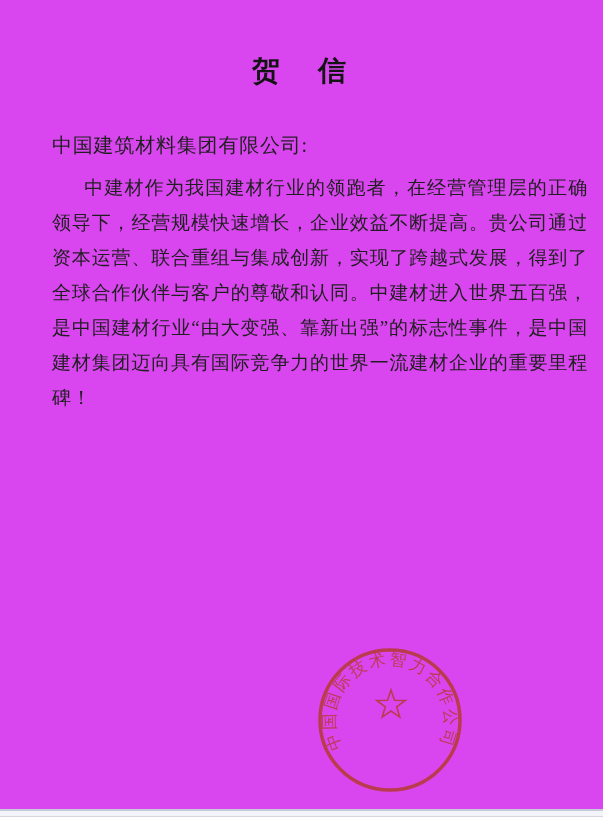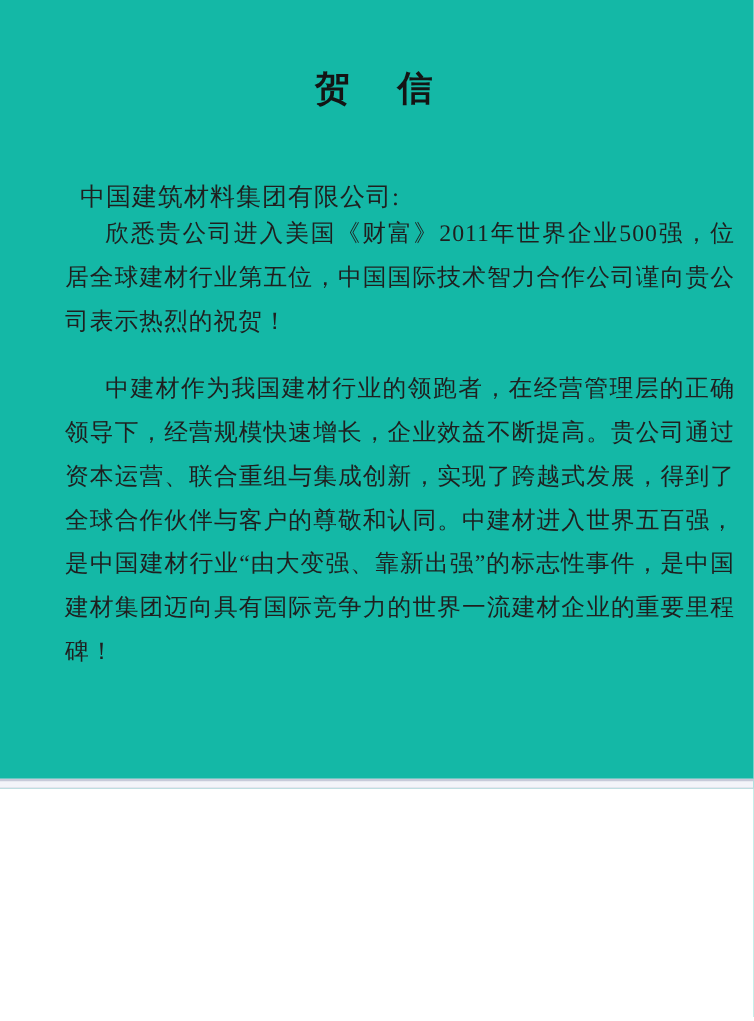--- a/index.html
+++ b/index.html
@@ -3,22 +3,22 @@
 <meta charset="utf-8">
 <style>
   html, body {
     margin: 0;
     padding: 0;
     background: #ffffff;
   }
   .page {
     position: relative;
     width: 603px;
-    height: 631px;
-    background: #14b8a6;
+    height: 817px;
+    background: #d946ef;
     overflow: hidden;
     font-family: "Liberation Serif", "DejaVu Serif", serif;
     color: #1f1f1f;
   }
   .title {
     position: absolute;
     top: 52px;
     left: 0;
     width: 100%;
     text-align: center;
@@ -27,21 +27,21 @@
     letter-spacing: 5px;
     color: #141414;
     margin: 0;
   }
   .salutation {
     position: absolute;
     top: 132px;
     left: 52px;
     font-size: 20px;
     letter-spacing: 0.8px;
-    margin: 12px;
+    margin: 0;
     color: #1f1f1f;
   }
   .body-block {
     position: absolute;
     top: 170px;
     left: 52px;
     width: 536px;
   }
   .body-block p {
     margin: 0;
@@ -86,21 +86,20 @@
 </head>
 <body>
 
 <div class="page">
 
   <h1 class="title">贺　信</h1>
 
   <p class="salutation">中国建筑材料集团有限公司:</p>
 
   <div class="body-block">
-    <p>欣悉贵公司进入美国《财富》2011年世界企业500强，位居全球建材行业第五位，中国国际技术智力合作公司谨向贵公司表示热烈的祝贺！</p>
     <p>中建材作为我国建材行业的领跑者，在经营管理层的正确领导下，经营规模快速增长，企业效益不断提高。贵公司通过资本运营、联合重组与集成创新，实现了跨越式发展，得到了全球合作伙伴与客户的尊敬和认同。中建材进入世界五百强，是中国建材行业“由大变强、靠新出强”的标志性事件，是中国建材集团迈向具有国际竞争力的世界一流建材企业的重要里程碑！</p>
   </div>
 
   <svg class="seal" viewBox="0 0 152 156" xmlns="http://www.w3.org/2000/svg">
     <circle cx="76" cy="77" r="70" fill="none" stroke-width="3.5" stroke="#b5392b"></circle>
     <polygon points="77,47 80.5,57.2 91.3,57.4 82.7,63.9 85.8,74.1 77,68 68.2,74.1 71.3,63.9 62.7,57.4 73.5,57.2" fill="none" stroke-width="1.6" stroke="#b5392b"></polygon>
     <path id="seal-arc" d="M 28.4 104.5 A 55 55 0 1 1 123.6 104.5" fill="none" stroke="none"></path>
     <text font-size="16.5" font-family="Liberation Serif, DejaVu Serif, serif" fill="#b5392b">
       <textPath href="#seal-arc" startOffset="0" textLength="226" lengthAdjust="spacing">中国国际技术智力合作公司</textPath>
     </text>

